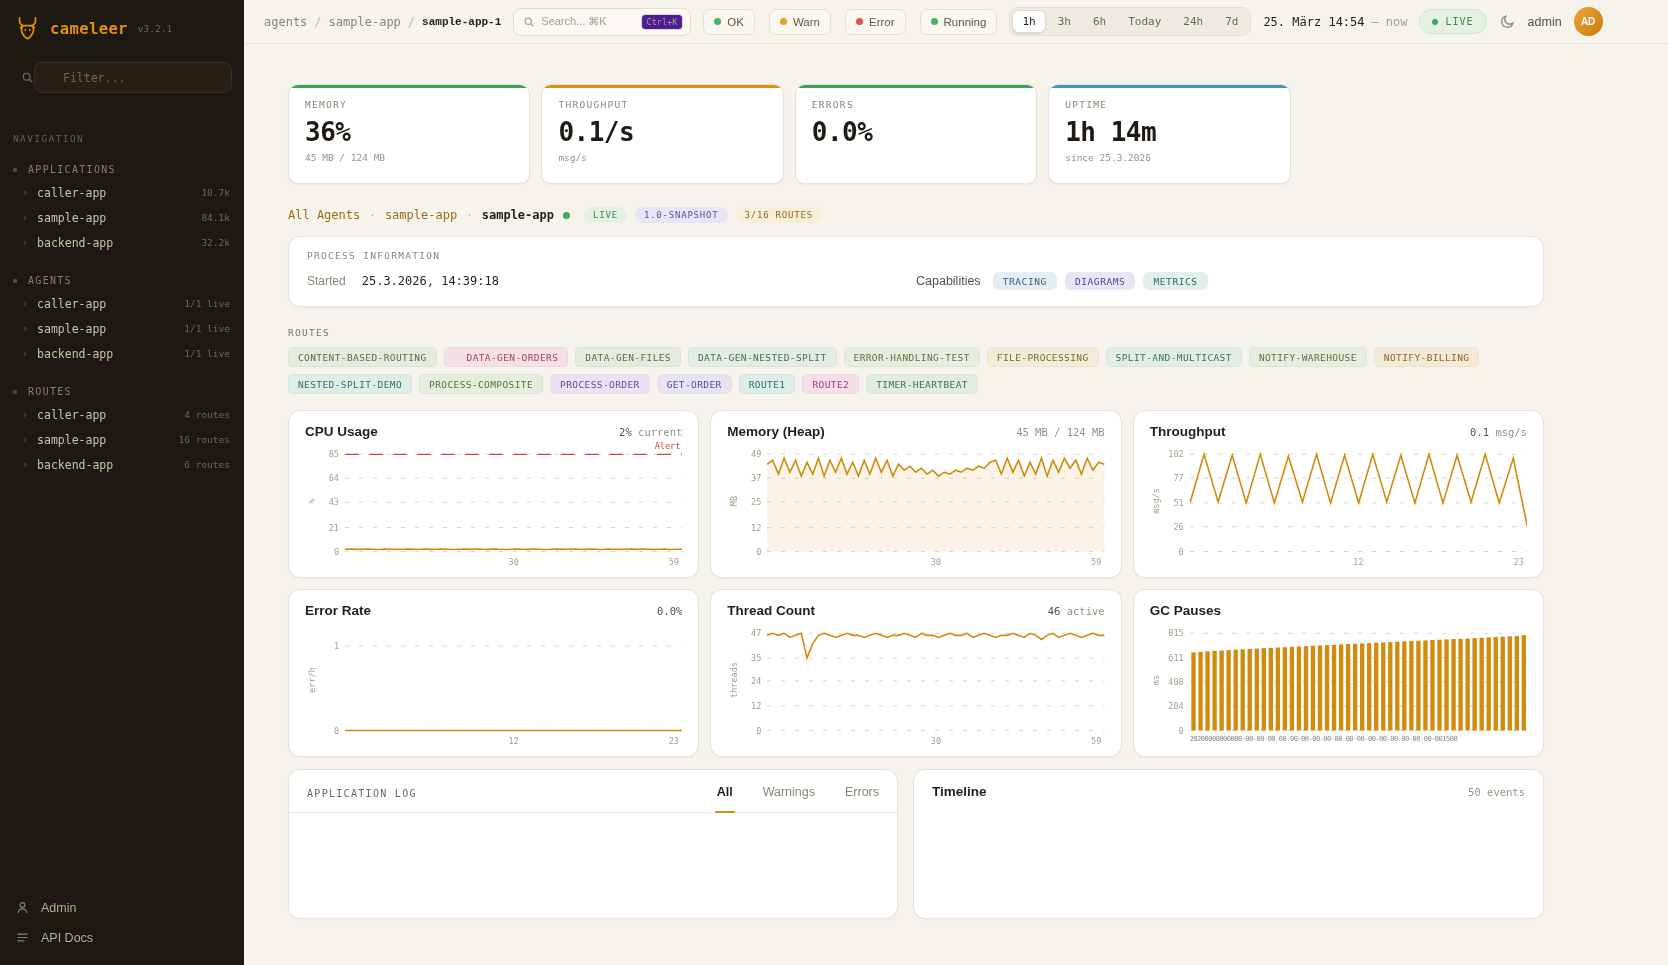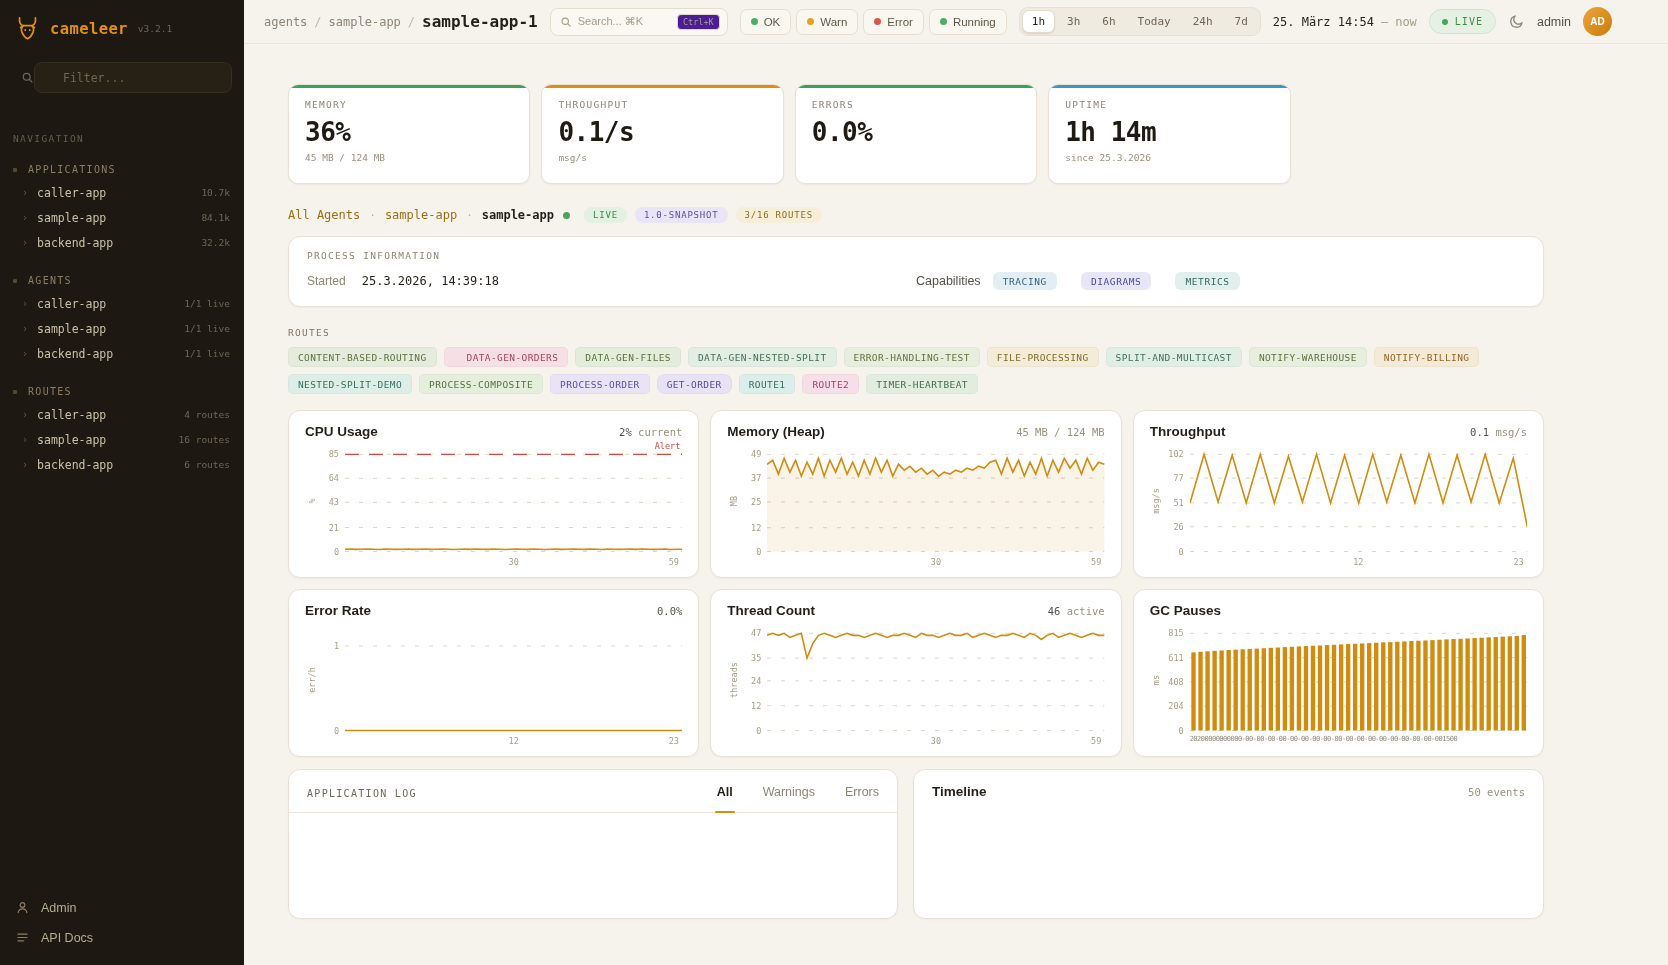--- a/index.html
+++ b/index.html
@@ -29,26 +29,26 @@
   .side-link { display:flex; align-items:center; gap:11px; color:#b6ab93; font-size:12.5px; cursor:pointer; }
   .side-link-ic { display:flex; }
   .side-link-ic svg { width:15px; height:15px; color:#8b7e62; }
 
   
   .main { flex:1; min-width:0; display:flex; flex-direction:column; }
   .topbar { height:44px; flex:0 0 44px; display:flex; align-items:center; gap:12px; padding:0 120px 0 20px; border-bottom:1px solid #ece6da; }
   .crumbs { display:flex; align-items:center; gap:7px; font-family:var(--fm); font-size:12px; color:#8d8577; white-space:nowrap; }
   .crumbs .sep { color:#c2b9a8; }
   .crumbs .crumb-link { color:#8d8577; cursor:pointer; }
-  .crumbs .current { color:#241f18; font-weight:bold; font-size:16px; }
+  .crumbs .current { color:#241f18; font-weight:bold; font-size:11px;font-family:Liberation Mono, monospace; }
   .search-box { width:178px; height:28px; flex:0 0 auto; background:#fbf8f3; border:1px solid #e5ddcf; border-radius:8px; display:flex; align-items:center; gap:6px; padding:0 7px 0 9px; cursor:text; }
   .search-box svg { width:12px; height:12px; color:#a79d8a; flex:0 0 auto; }
   .search-ph { font-size:11px; color:#a79d8a; white-space:nowrap; }
   .kbd { margin-left:auto; font-family:var(--fm); font-size:8.5px; color:#a79d8a; border:1px solid #e2dacb; background:#4c1d95; border-radius:4px; padding:2px 5px; }
-  .status-pills { display:flex; gap:5px; }
+  .status-pills { display:flex; gap:14px; }
   .status-pill { height:26px; display:flex; align-items:center; gap:6px; padding:0 10px; border:1px solid #e6dfd1; border-radius:7px; background:#faf7f1; font-size:11.5px; color:#5f574a; cursor:pointer; white-space:nowrap; }
   .sp-dot { width:7px; height:7px; border-radius:50%; flex:0 0 auto; }
   .range-group { display:flex; align-items:center; gap:2px; padding:2px; background:#f0ebe1; border:1px solid #e7e0d2; border-radius:9px; }
   .range-btn { font-family:var(--fm); font-size:11px; color:#6e6455; padding:4px 9px; border-radius:7px; cursor:pointer; border:1px solid transparent; white-space:nowrap; }
   .range-btn.active { background:#fff; border-color:#e3dbcc; color:#241f18; box-shadow:0 1px 1.5px rgba(50,40,20,.12); }
   .now-label { display:flex; align-items:center; gap:7px; font-family:var(--fm); font-size:12px; color:#241f18; white-space:nowrap; }
   .now-label .dim { color:#a79d8a; }
   .live-pill { margin-left:auto; display:flex; align-items:center; gap:7px; height:25px; padding:0 12px; border-radius:13px; background:#e5f2e3; border:1px solid #cfe5cb; color:#3e8c4b; font-family:var(--fm); font-size:10px; letter-spacing:1px; cursor:pointer; }
   .live-dot { width:6px; height:6px; border-radius:50%; background:#46a55e; }
   .moon { width:17px; height:17px; color:#8d8577; cursor:pointer; flex:0 0 auto; }
@@ -75,21 +75,21 @@
 
   .panel { background:#fff; border:1px solid #e8e1d6; border-radius:12px; box-shadow:0 1px 2px rgba(70,55,30,.04); }
   .process { margin-top:13px; padding:13px 18px 16px; }
   .proc-title { font-family:var(--fm); font-size:9.5px; letter-spacing:1.3px; color:#8d8577; }
   .proc-row { display:flex; align-items:center; margin-top:11px; }
   .proc-left { flex:0 0 50%; display:flex; align-items:baseline; gap:16px; }
   .started-label { font-size:12px; color:#8d8577; }
   .started-value { font-family:var(--fm); font-size:12px; color:#241f18; }
   .proc-caps { display:flex; align-items:center; gap:8px; }
   .caps-label { font-size:12.5px; color:#55504a; margin-right:4px; }
-  .caps-list { display:flex; gap:24px; }
+  .caps-list { display:flex; gap:8px; }
   .cap-pill { font-family:var(--fm); font-size:9.5px; letter-spacing:.6px; padding:3.5px 10px; border-radius:6px; white-space:nowrap; }
 
   .routes-sec { margin-top:20px; }
   .routes-title { font-family:var(--fm); font-size:9.5px; letter-spacing:1.3px; color:#7d7464; }
   .chips { margin-top:9px; display:flex; flex-wrap:wrap; gap:7px; }
   .chip { font-family:var(--fm); font-size:9.5px; letter-spacing:.4px; padding:3.5px 9px; border-radius:5px; cursor:pointer; border:1px solid rgba(0,0,0,.03); white-space:nowrap; }
 
   .charts-grid { margin-top:16px; display:grid; grid-template-columns:repeat(3,1fr); gap:11px; }
   .chart-card { background:#fff; border:1px solid #e8e1d6; border-radius:12px; height:168px; padding:13px 16px 8px; display:flex; flex-direction:column; box-shadow:0 1px 2px rgba(70,55,30,.04); }
   .chart-head { display:flex; align-items:baseline; justify-content:space-between; }

